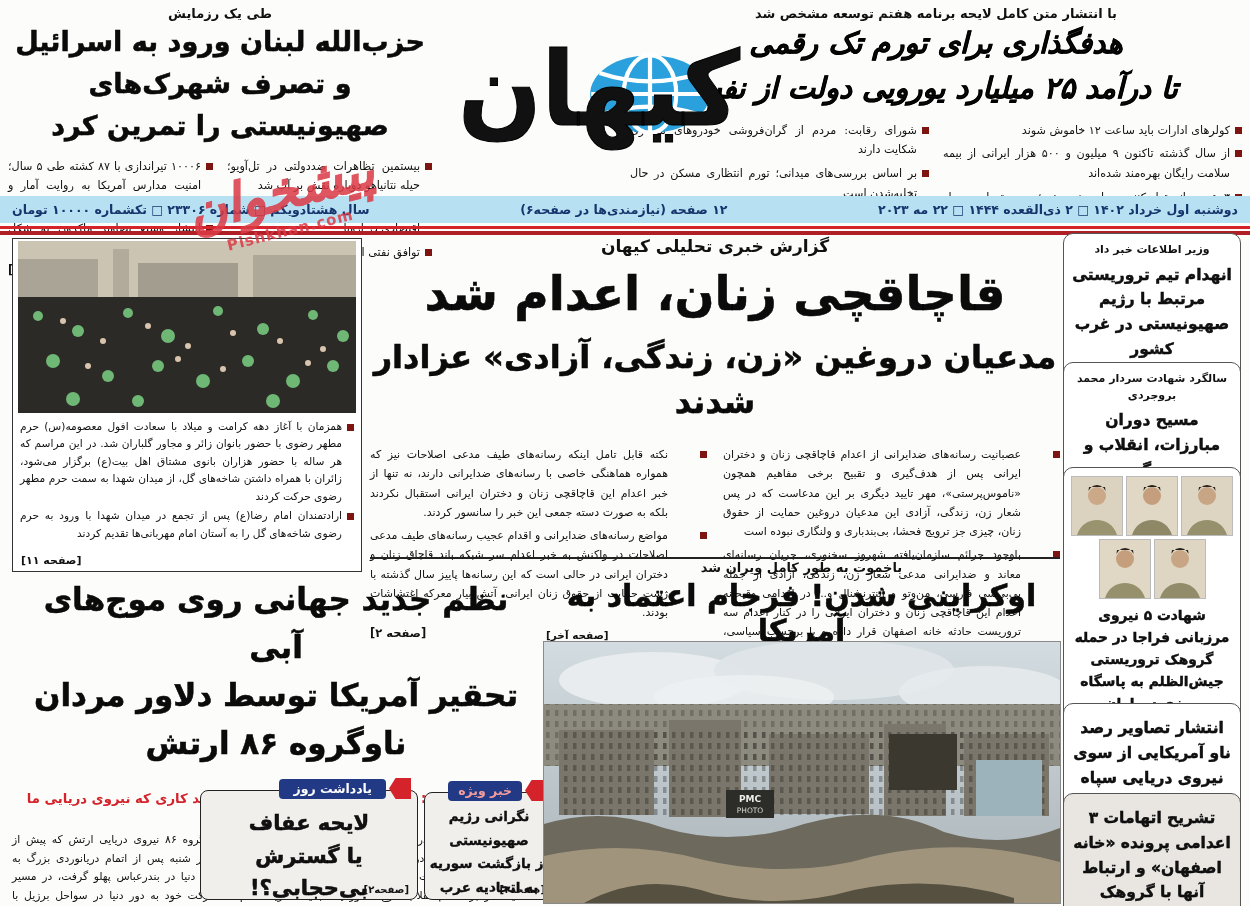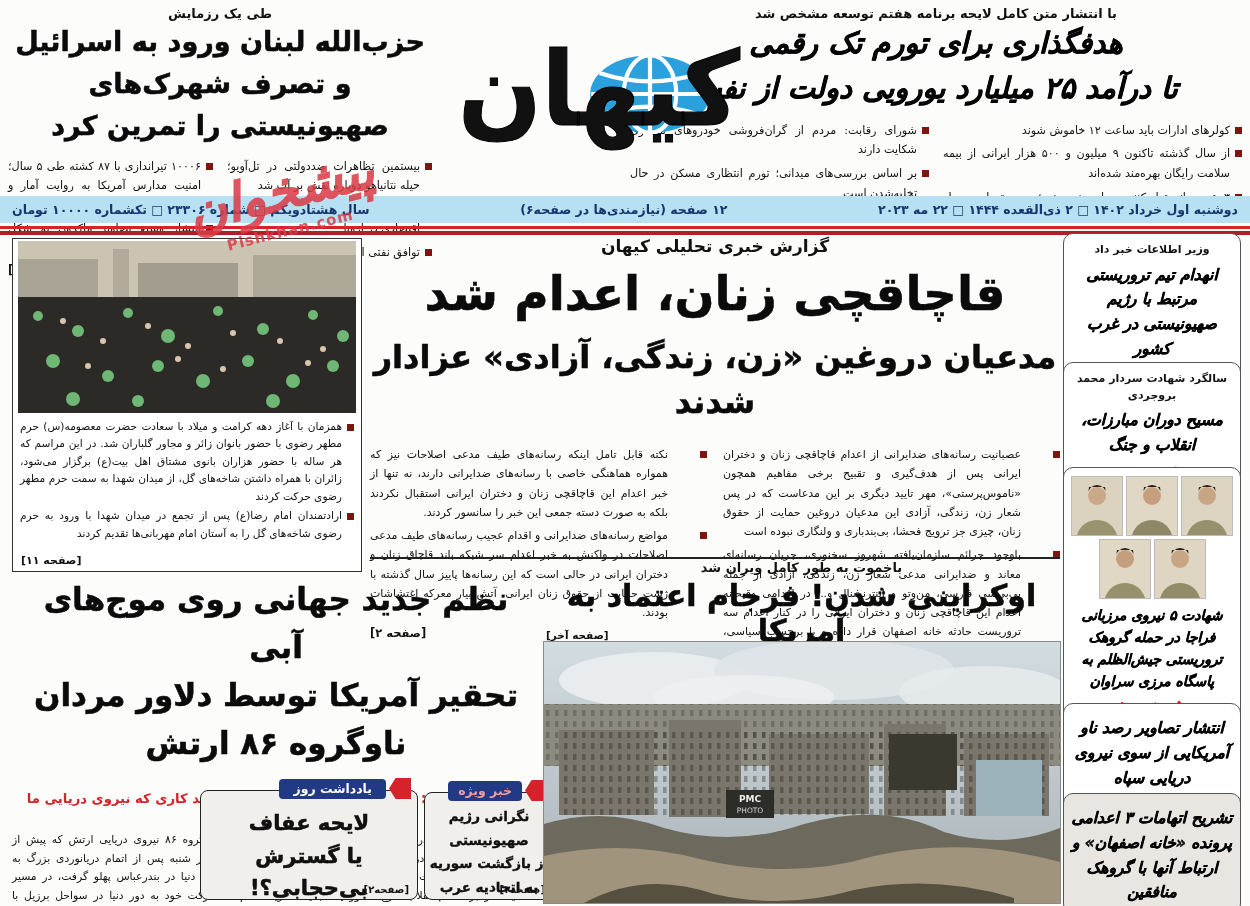--- a/index.html
+++ b/index.html
@@ -42,21 +42,21 @@
   .main-story{position:absolute;top:236px;left:370px;width:690px;}
   .ms-kick{font-size:17px;font-weight:bold;}
   .ms-h1{font-size:47px;margin-top:6px;line-height:1.35;}
   .ms-h2{font-size:32px;margin-top:10px;line-height:1.4;}
   .ms-cols{display:flex;gap:16px;margin-top:20px;}
   .ms-cols .bullet{font-size:11px;gap:32px;}
   
   .sb{position:absolute;left:1063px;width:178px;border:1.5px solid #555;border-radius:10px;
       background:#fff;box-sizing:border-box;text-align:center;padding:8px 6px;}
   .sb-kick{font-size:11px;font-weight:bold;line-height:1.5;}
-  .sb-h{font-size:15.5px;font-weight:bold;line-height:1.6;margin-top:4px;font-style:italic;-webkit-text-stroke:.4px #000;}
+  .sb-h{font-size:15.5px;font-weight:bold;line-height:1.6;margin-top:4px;-webkit-text-stroke:.4px #000;}
   .sb-ref{margin-top:6px;font-size:11px;font-weight:bold;color:#c1201f;}
   .diamond{color:#d5232b;font-size:12px;}
   .sb1{top:233px;min-height:120px;}
   .sb2{top:362px;min-height:97px;}
   .sb3{top:467px;min-height:228px;}
   .sb4{top:703px;min-height:82px;}
   .sb5{top:793px;min-height:99px;background:#e9e6e2;}
   .mgrid{display:flex;flex-wrap:wrap;justify-content:center;gap:3px;margin-bottom:5px;}
   .mgrid svg{border:1px solid #bbb;background:#ddd5c1;}
   .sb3 .sb-h{font-size:13.8px;}
@@ -223,21 +223,21 @@
         <circle cx="305" cy="108" r="3"></circle>
           <circle cx="70" cy="125" r="3"></circle>
           <circle cx="160" cy="118" r="3"></circle>
         <circle cx="205" cy="128" r="3"></circle>
           <circle cx="290" cy="122" r="3"></circle>
       </g>
     </svg>
     <div class="mash-cap">
       <div class="bullet">
           <span class="sq"></span>
-          <span>همزمان با آغاز دهه کرامت و میلاد با سعادت حضرت معصومه(س) حرم مطهر رضوی با حضور بانوان زائر و مجاور گلباران شد. در این مراسم که هر ساله با حضور هزاران بانوی مشتاق اهل بیت(ع) برگزار می‌شود، زائران با همراه داشتن شاخه‌های گل، از میدان شهدا به سمت حرم مطهر رضوی حرکت کردند</span>
+          <span>همزمان با آغاز دهه کرامت و میلاد با سعادت افول معصومه(س) حرم مطهر رضوی با حضور بانوان زائر و مجاور گلباران شد. در این مراسم که هر ساله با حضور هزاران بانوی مشتاق اهل بیت(ع) برگزار می‌شود، زائران با همراه داشتن شاخه‌های گل، از میدان شهدا به سمت حرم مطهر رضوی حرکت کردند</span>
         </div>
       <div class="bullet">
           <span class="sq"></span>
           <span>ارادتمندان امام رضا(ع) پس از تجمع در میدان شهدا با ورود به حرم رضوی شاخه‌های گل را به آستان امام مهربانی‌ها تقدیم کردند</span>
         </div>
     </div>
     <div class="mash-ref">[صفحه ۱۱]</div>
   </section>
 
   <section class="main-story c">

